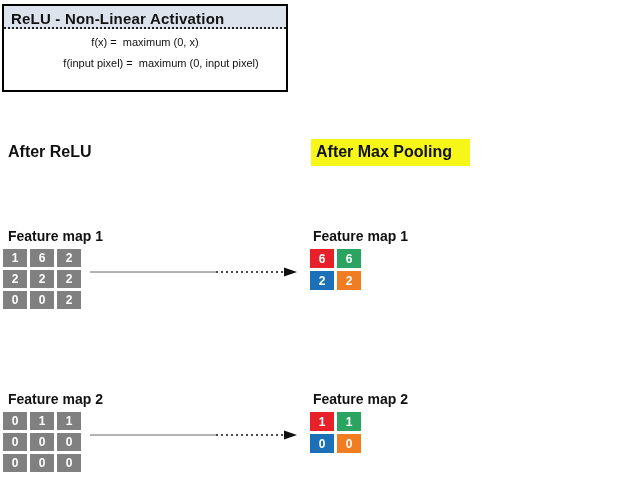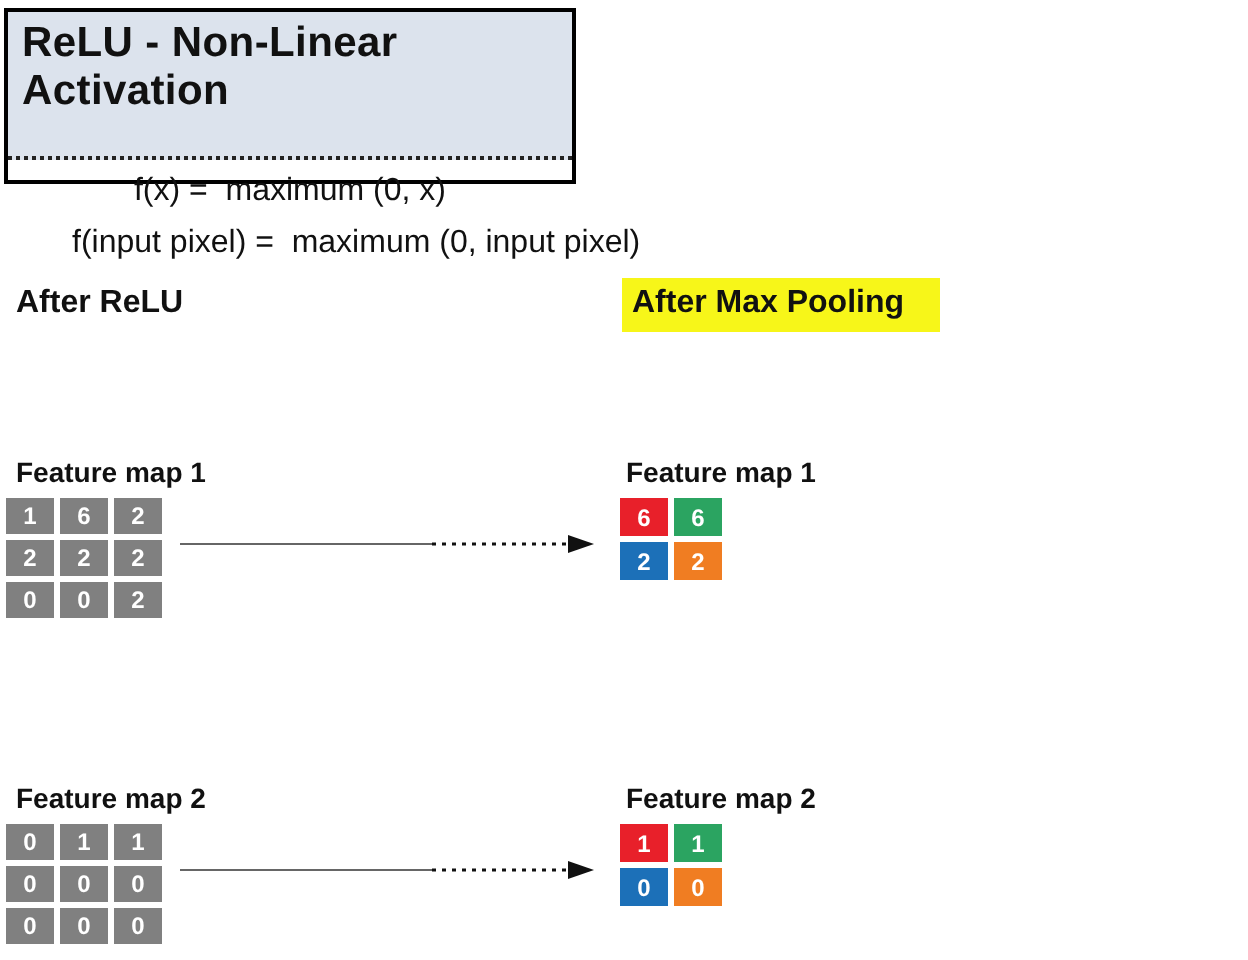--- a/index.html
+++ b/index.html
@@ -3,24 +3,24 @@
 <meta charset="utf-8">
 <style>
   html,body{margin:0;padding:0;background:#fff;}
   #canvas{
     position:relative;width:624px;height:480px;background:#ffffff;
     font-family:"Liberation Sans",sans-serif;color:#111;overflow:hidden;
   }
   
   .def-box{position:absolute;border:2px solid #000;background:#fff;box-sizing:border-box;}
   .def-box .hdr{
-    background:#dce3ed;font-weight:bold;font-size:21px;
-    padding:4px 7px 20px 7px;border-bottom:2px dotted #222;letter-spacing:.2px;
+    background:#dce3ed;font-weight:bold;font-size:15px;
+    padding:4px 7px 0 7px;border-bottom:2px dotted #222;letter-spacing:.2px;
   }
-  .def-line{font-size:16px;text-align:center;white-space:pre;line-height:1.15;}
+  .def-line{font-size:11px;text-align:center;white-space:pre;line-height:1.15;}
   #relu-box{left:2px;top:4px;width:286px;height:88px;}
   #relu-box .def-line:nth-of-type(2){margin-top:8px;padding-left:32px;}
   #relu-box .body{padding-top:7px;}
   #maxpool-box{left:308px;top:4px;width:314px;height:91px;}
   .dotted-row{border-bottom:2px dotted #222;padding:5px 0 4px 0;}
   .plain-row{padding:6px 0 0 0;}
   
   .sec-head{position:absolute;font-weight:bold;font-size:16px;}
   #after-maxpool{background:#f7f619;padding:4px 18px 5px 5px;}
   

